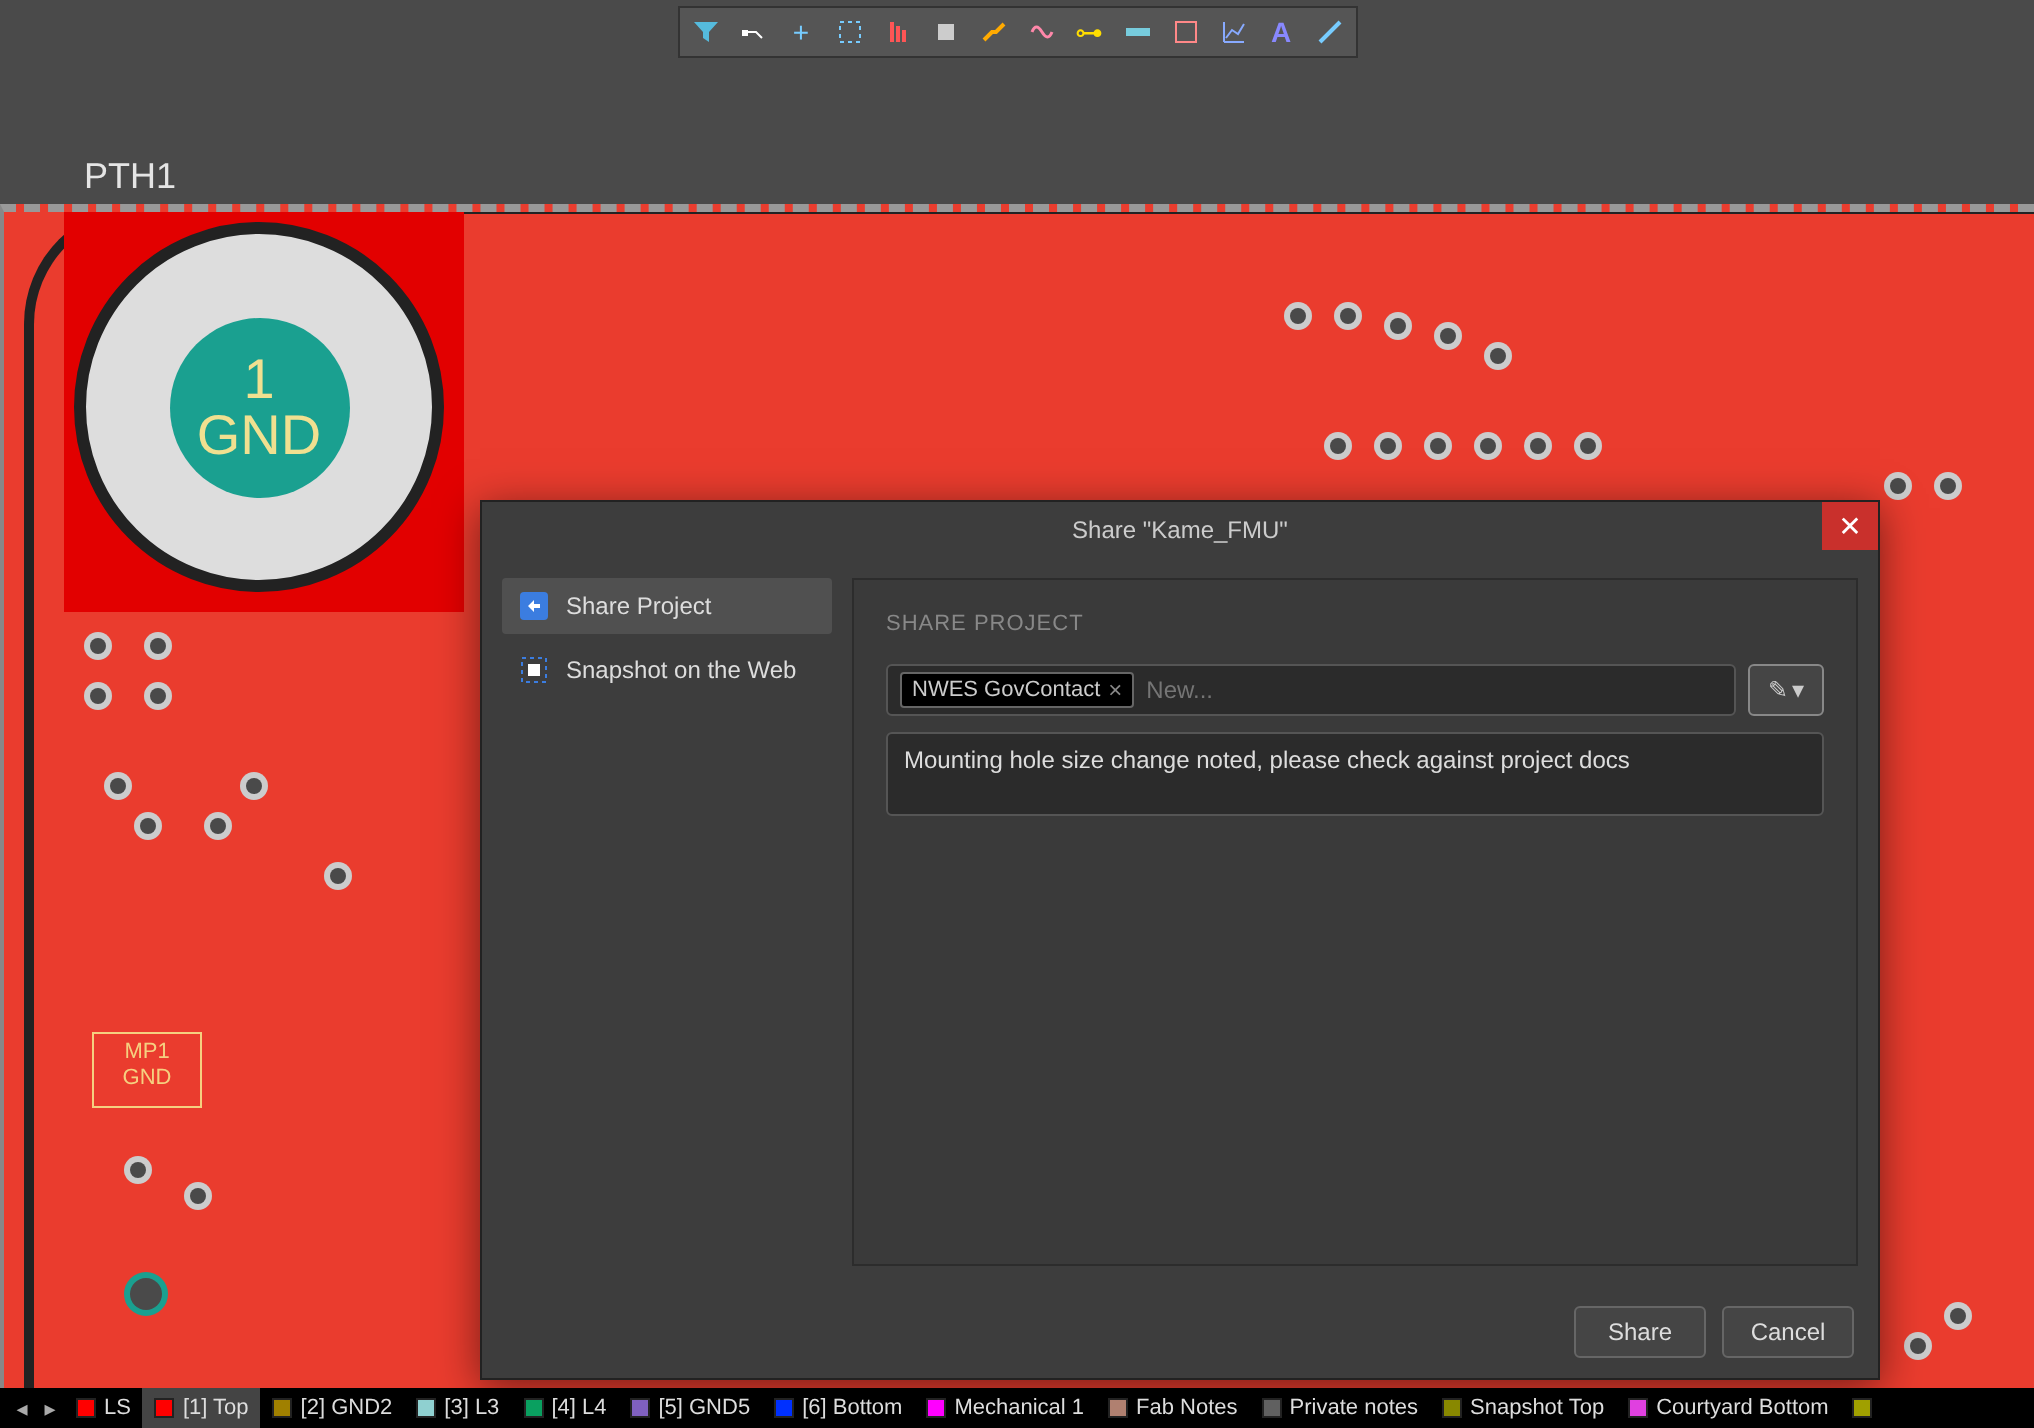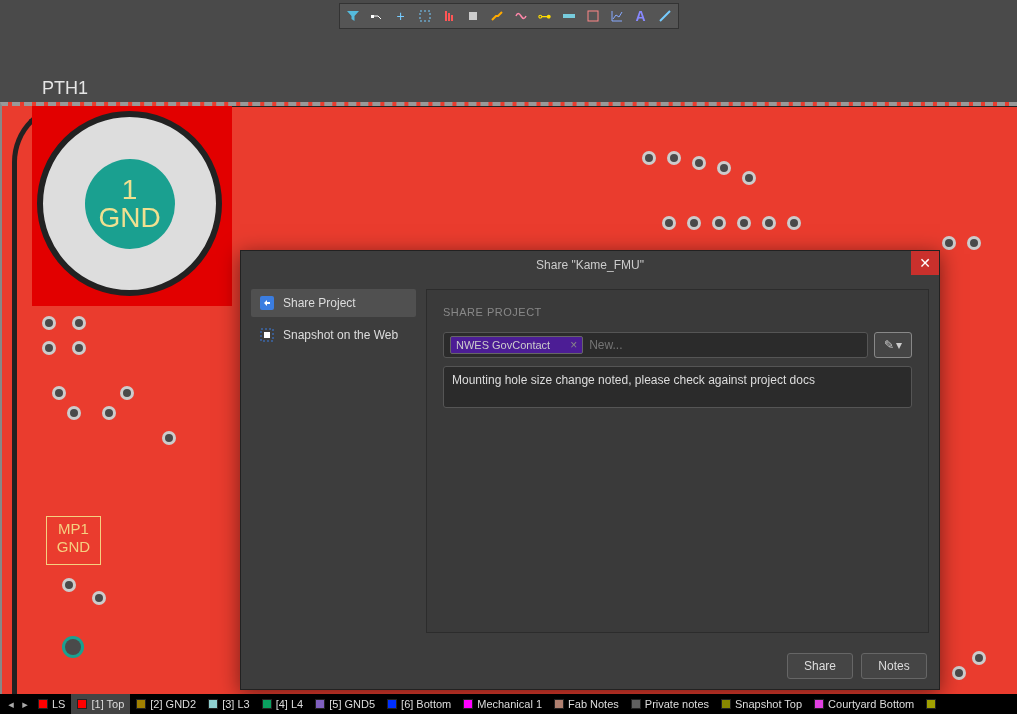--- a/index.html
+++ b/index.html
@@ -92,24 +92,24 @@
     position: absolute;
     top: 0px; left: 238px;
     width: 390px; height: 155px;
     background: #dcefef;
     color: #111; font-size: 24px;
     padding: 28px 8px;
   }
   .mp1 {
     position: absolute;
     top: 410px; left: 44px;
-    width: 55px; height: 49px;
+    width: 55px; height: 38px;
     border: 1px solid #f5d080;
     color: #f5d080;
-    font-size: 15px;
+    font-size: 11px;
     line-height: 1.2;
     text-align: center;
     padding-top: 3px;
   }
   .via {
     position: absolute;
     width: 14px; height: 14px;
     border-radius: 50%;
     background: #ccc;
   }
@@ -181,27 +181,27 @@
   .recipient-input {
     flex: 1;
     background: #2b2b2b;
     border: 1px solid #555;
     border-radius: 3px;
     padding: 3px 6px;
     display: flex; align-items: center; gap: 6px;
     height: 26px;
   }
   .chip {
-    background: #4c1d95;
+    background: #000000;
     border: 1px solid #666;
     border-radius: 2px;
     padding: 1px 5px;
     color: #ccc;
     font-size: 11px;
-    display: flex; align-items: center; gap: 20px;
+    display: flex; align-items: center; gap: 4px;
   }
   .chip .x { color: #888; cursor: pointer; font-size: 12px; }
   .recipient-input input {
     background: transparent; border: none; outline: none;
     color: #888; font-size: 12px;
     flex: 1;
   }
   .edit-dd {
     width: 38px; height: 26px;
     background: #454545;
@@ -411,21 +411,21 @@
           <span>▾</span>
         </div>
       </div>
       <div class="msg-box">
         <span>Mounting hole size change noted, please check against project docs</span>
       </div>
     </div>
   </div>
   <div class="modal-footer">
     <div class="btn">Share</div>
-    <div class="btn">Notes</div>
+    <div class="btn">Cancel</div>
   </div>
 </div>
 
 <div class="layer-bar">
   <span class="arrows">◂</span>
   <span class="arrows">▸</span>
   <div class="layer-tab">
     <span class="sw" style="background:#ff0000"></span>
     <span>LS</span>
   </div>

